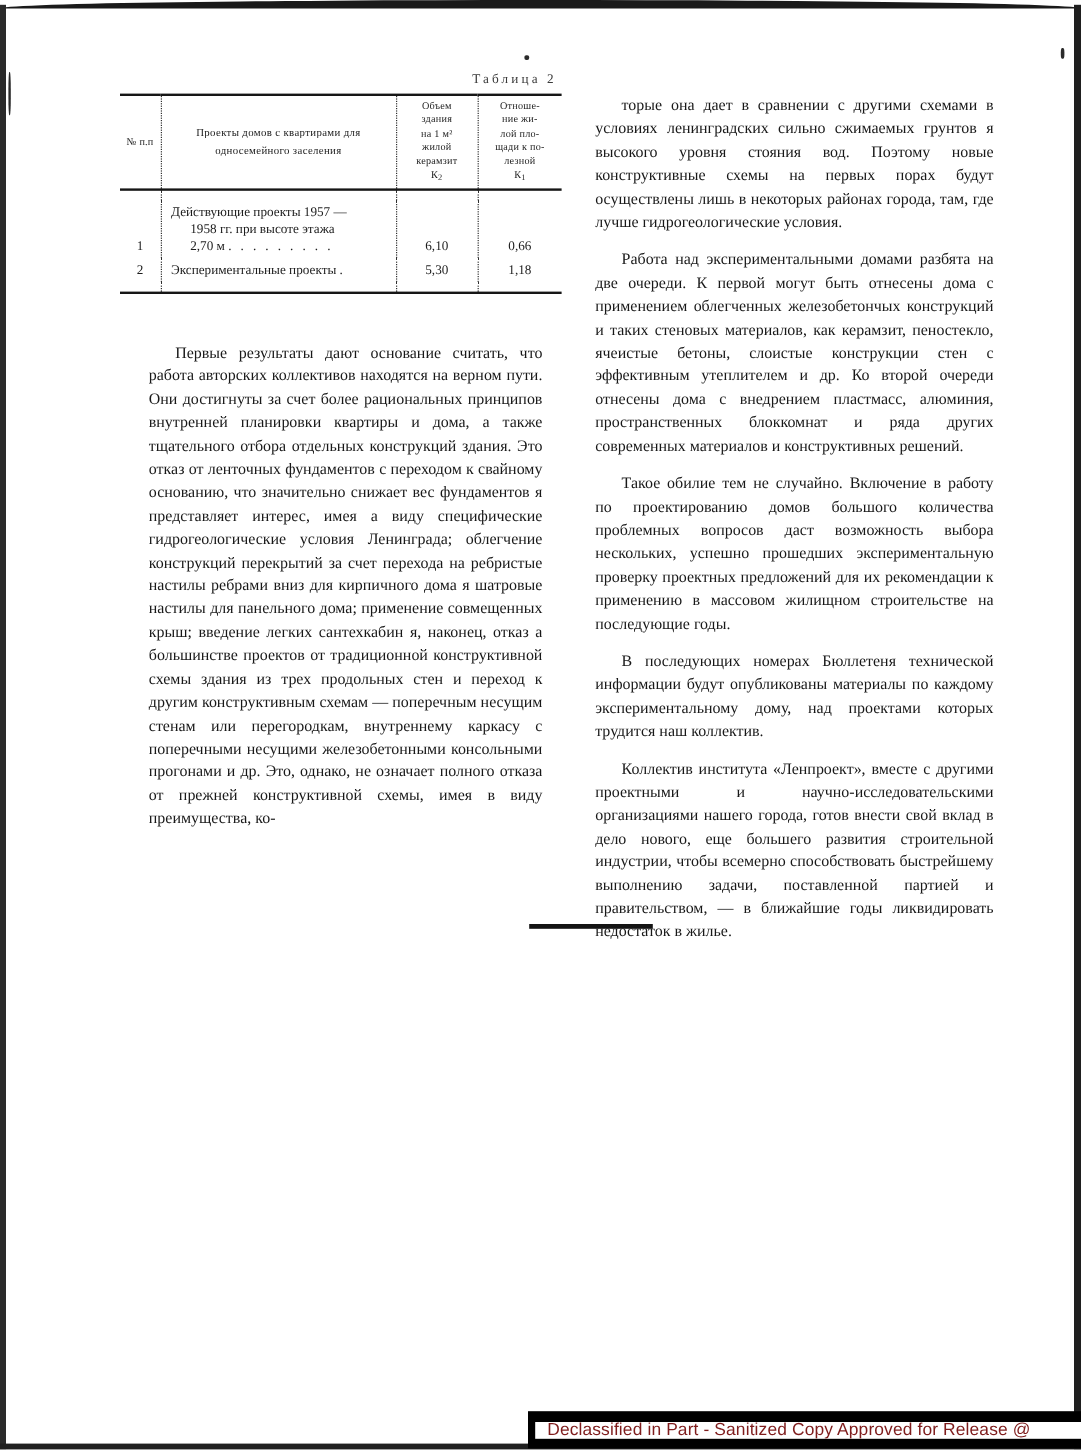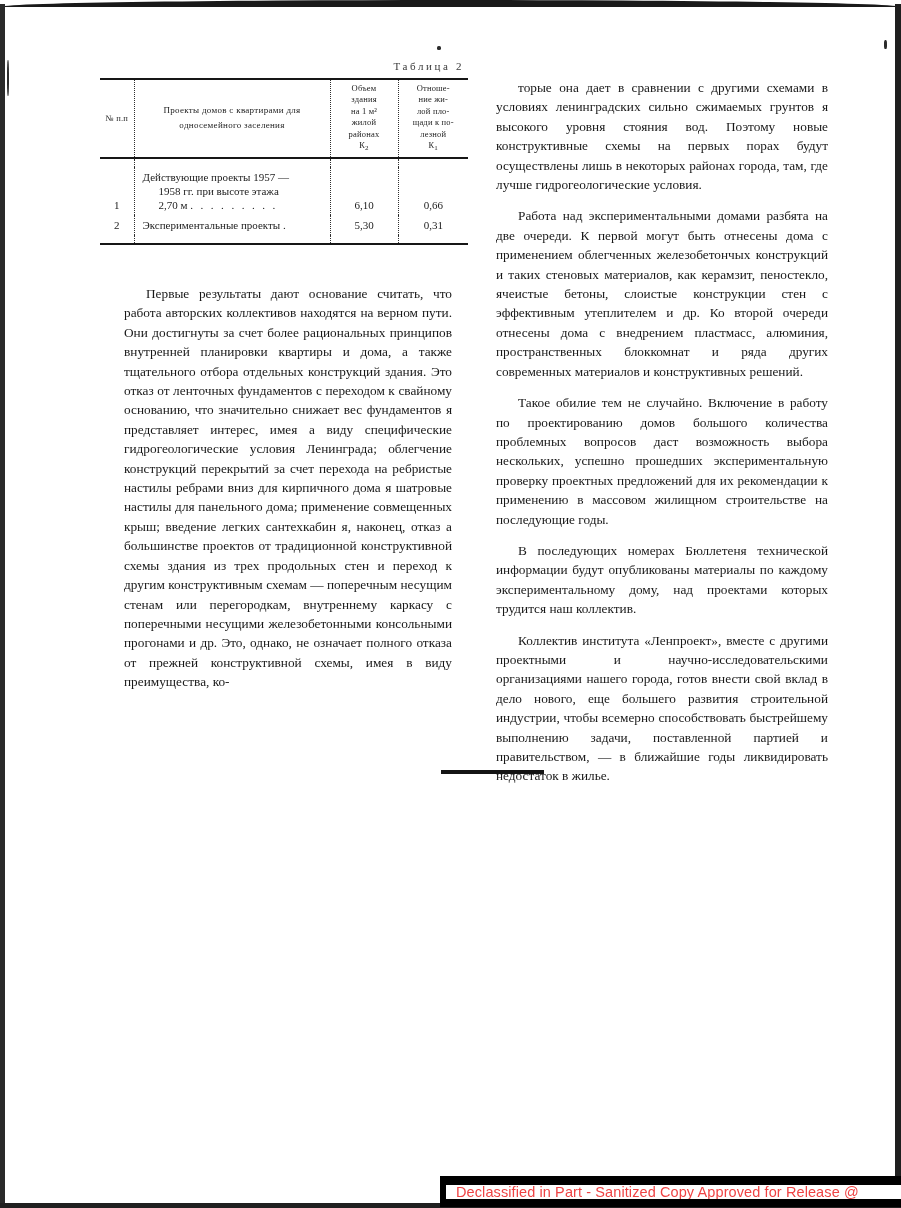--- a/index.html
+++ b/index.html
@@ -164,21 +164,21 @@
     width: 461px;
     height: 31px;
     background: #000000;
     display: flex;
     align-items: center;
   }
   .declass-inner {
     margin: 3px 0 3px 6px;
     height: 14px;
     background: #ffffff;
-    color: #ef4444;
+    color: #7f1d1d;
     flex: 1;
     display: flex;
     align-items: center;
     padding-left: 10px;
     font-family: "Liberation Sans", "DejaVu Sans", sans-serif;
     font-size: 14.5px;
     letter-spacing: 0.1px;
     white-space: nowrap;
     overflow: hidden;
   }
@@ -219,21 +219,21 @@
         </th>
         <th class="hcell h-desc vline-l">
           <span class="hdr-desc">Проекты домов с квартирами для</span>
           <span class="hdr-desc">односемейного заселения</span>
         </th>
         <th class="hcell h-k2 vline-l">
           <span class="hdr-text">Объем</span>
           <span class="hdr-text">здания</span>
           <span class="hdr-text">на 1 м²</span>
           <span class="hdr-text">жилой</span>
-          <span class="hdr-text">районах</span>
+          <span class="hdr-text">керамзит</span>
           <span class="hdr-text"><i class="sym">К</i><span class="sub">2</span></span>
         </th>
         <th class="hcell h-k1 vline-l">
           <span class="hdr-text">Отноше-</span>
           <span class="hdr-text">ние жи-</span>
           <span class="hdr-text">лой пло-</span>
           <span class="hdr-text">щади к по-</span>
           <span class="hdr-text">лезной</span>
           <span class="hdr-text"><i class="sym">К</i><span class="sub">1</span></span>
         </th>
@@ -262,21 +262,21 @@
         <td class="bcell b-val vline-l body-text-cell">0,66</td>
       </tr>
 
       <tr>
         <td class="bcell b-num body-text-cell">2</td>
         <td class="bcell b-desc vline-l body-text-cell">
           <span>Экспериментальные проекты</span>
           <span class="dots">.</span>
         </td>
         <td class="bcell b-val vline-l body-text-cell">5,30</td>
-        <td class="bcell b-val vline-l body-text-cell">0,31</td>
+        <td class="bcell b-val vline-l body-text-cell">1,18</td>
       </tr>
 
       <tr class="row-spacer">
         <td></td>
             <td class="vline-l"></td>
             <td class="vline-l"></td>
             <td class="vline-l"></td>
       </tr>
 
       <tr class="rule-bot">

